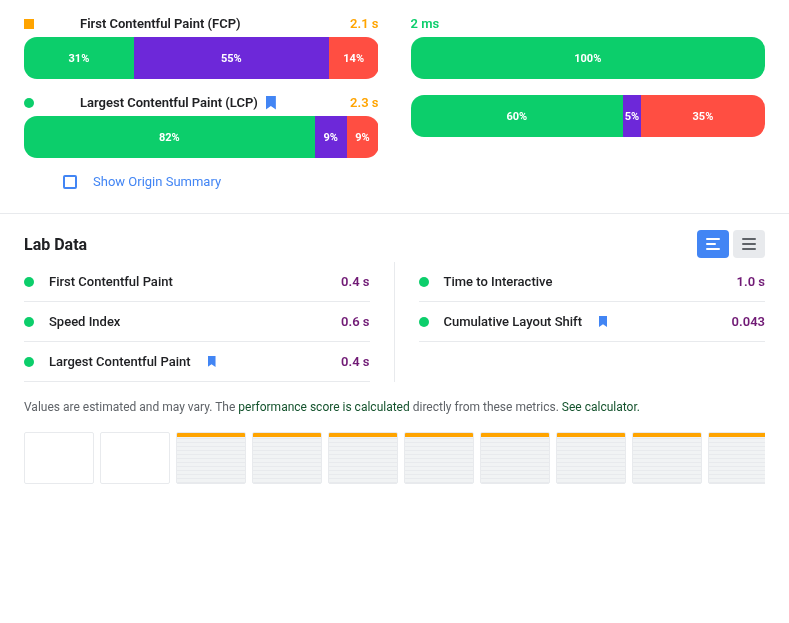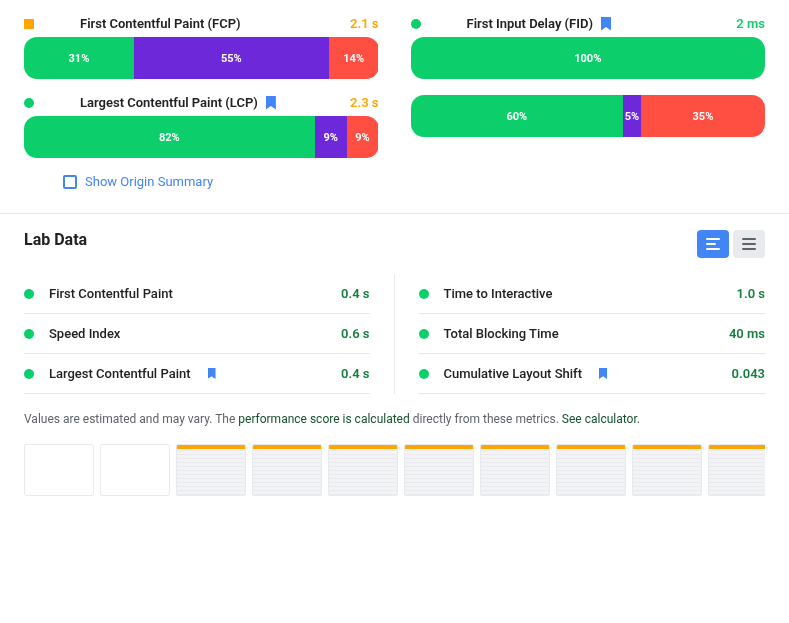--- a/index.html
+++ b/index.html
@@ -104,21 +104,21 @@
       color: #fff;
     }
 
     .seg-green { background: #0cce6b; }
     .seg-orange { background: #6d28d9; }
     .seg-red { background: #ff4e42; }
 
     .origin-summary {
       display: flex;
       align-items: center;
-      gap: 8px;
+      gap: 16px;
       margin-bottom: 24px;
       margin-top: 4px;
       padding-left: 39px;
     }
 
     .checkbox {
       width: 14px;
       height: 14px;
       border: 2px solid #4285f4;
       border-radius: 2px;
@@ -133,22 +133,23 @@
 
     .divider {
       border: none;
       border-top: 1px solid #e8eaed;
       margin: 0 -24px;
       margin-bottom: 16px;
     }
 
     .lab-data-header {
       display: flex;
+      align-items: center;
       justify-content: space-between;
-      margin-bottom: 16px;
+      margin-bottom: 4px;
     }
 
     .lab-data-title {
       font-weight: 700;
       font-size: 16px;
       color: #202124;
     }
 
     .view-toggle {
       display: flex;
@@ -214,21 +215,21 @@
 
     .lab-metric-name {
       font-size: 13px;
       font-weight: 500;
       color: #202124;
     }
 
     .lab-metric-value {
       font-size: 13px;
       font-weight: 600;
-      color: #15803d;
+      color: #701a75;
     }
 
     .lab-metric-col-left {
       padding-right: 24px;
       border-right: 1px solid #e8eaed;
     }
 
     .lab-metric-col-right {
       padding-left: 24px;
     }
@@ -312,25 +313,20 @@
           <span>55%</span>
         </div>
       <div class="bar-segment seg-red" style="width:14%">
           <span>14%</span>
         </div>
     </div>
   </div>
 
   <div class="metric-item">
     <div class="metric-header">
-      <div class="metric-title-group">
-        <div class="metric-dot dot-green"></div>
-        <span class="metric-title">First Input Delay (FID)</span>
-        <span class="metric-bookmark"></span>
-      </div>
       <span class="metric-value value-green">2 ms</span>
     </div>
     <div class="progress-bar">
       <div class="bar-segment seg-green" style="width:100%">
           <span>100%</span>
         </div>
     </div>
   </div>
 
   <div class="metric-item">
@@ -429,27 +425,20 @@
   <div class="lab-metric-col-right">
 
     <div class="lab-metric-row">
       <div class="lab-metric-left">
         <div class="metric-dot dot-green"></div>
         <span class="lab-metric-name">Time to Interactive</span>
       </div>
       <span class="lab-metric-value">1.0 s</span>
     </div>
 
-    <div class="lab-metric-row">
-      <div class="lab-metric-left">
-        <div class="metric-dot dot-green"></div>
-        <span class="lab-metric-name">Total Blocking Time</span>
-      </div>
-      <span class="lab-metric-value">40 ms</span>
-    </div>
 
     <div class="lab-metric-row">
       <div class="lab-metric-left">
         <div class="metric-dot dot-green"></div>
         <span class="lab-metric-name">Cumulative Layout Shift</span>
         <span class="metric-bookmark" style="width:8px;height:11px"></span>
       </div>
       <span class="lab-metric-value">0.043</span>
     </div>
   </div>

